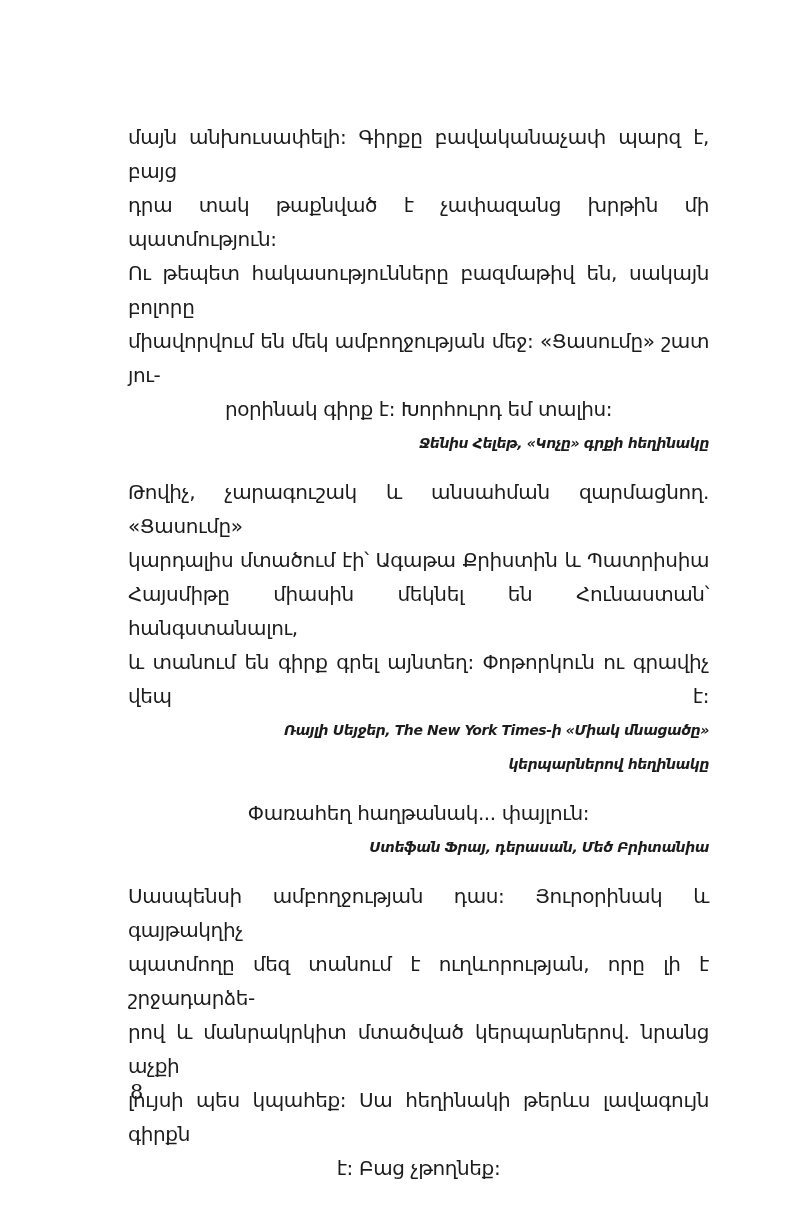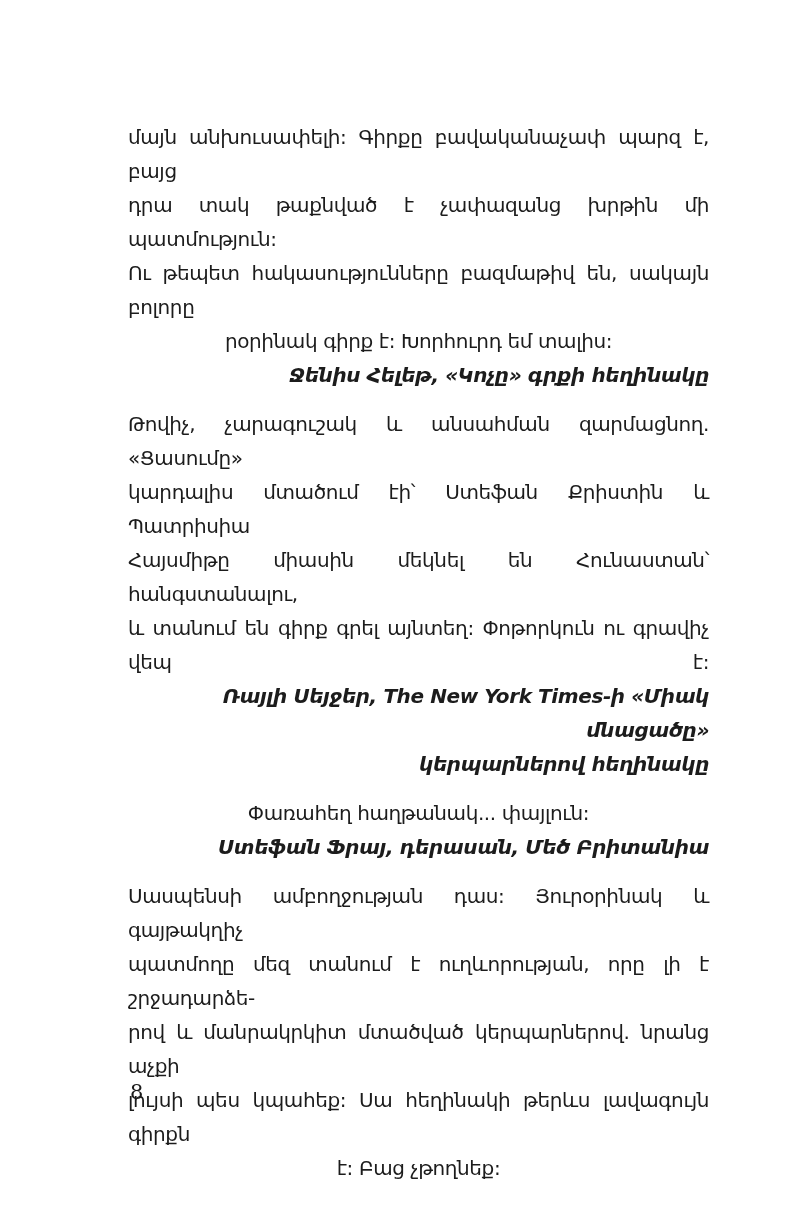--- a/index.html
+++ b/index.html
@@ -25,21 +25,21 @@
     letter-spacing: -0.4px;
     white-space: nowrap;
   }
   .bl.j {
     white-space: normal;
     text-align: justify;
     text-align-last: justify;
   }
   .bl.l { text-align: center; }
   .al {
-    font-size: 20px;
+    font-size: 14px;
     line-height: 34px;
     letter-spacing: -0.4px;
     font-weight: 700;
     font-style: italic;
     text-align: right;
   }
   .page-number {
     position: absolute;
     left: 130px;
     top: 1080px;
@@ -51,27 +51,28 @@
 </head>
 <body>
 
 <div class="page">
   <div class="text-block">
 
     <section class="quote">
       <div class="bl j">մայն անխուսափելի: Գիրքը բավականաչափ պարզ է, բայց</div>
       <div class="bl j">դրա տակ թաքնված է չափազանց խրթին մի պատմություն:</div>
       <div class="bl j">Ու թեպետ հակասությունները բազմաթիվ են, սակայն բոլորը</div>
+      <div class="bl j">միավորվում են մեկ ամբողջության մեջ: «Ցասումը» շատ յու-</div>
       <div class="bl l">րօրինակ գիրք է: Խորհուրդ եմ տալիս:</div>
       <div class="al">Ջենիս Հելեթ, «Կոչը» գրքի հեղինակը</div>
     </section>
 
     <section class="quote">
       <div class="bl j">Թովիչ, չարագուշակ և անսահման զարմացնող. «Ցասումը»</div>
-      <div class="bl j">կարդալիս մտածում էի՝ Ստեֆան Քրիստին և Պատրիսիա</div>
+      <div class="bl j">կարդալիս մտածում էի՝ Ագաթա Քրիստին և Պատրիսիա</div>
       <div class="bl j">Հայսմիթը միասին մեկնել են Հունաստան՝ հանգստանալու,</div>
       <div class="bl j">և տանում են գիրք գրել այնտեղ: Փոթորկուն ու գրավիչ վեպ է:</div>
       <div class="al">Ռայլի Սեյջեր, The New York Times-ի «Միակ մնացածը»</div>
       <div class="al">կերպարներով հեղինակը</div>
     </section>
 
     <section class="quote">
       <div class="bl l">Փառահեղ հաղթանակ... փայլուն:</div>
       <div class="al">Ստեֆան Ֆրայ, դերասան, Մեծ Բրիտանիա</div>
     </section>

